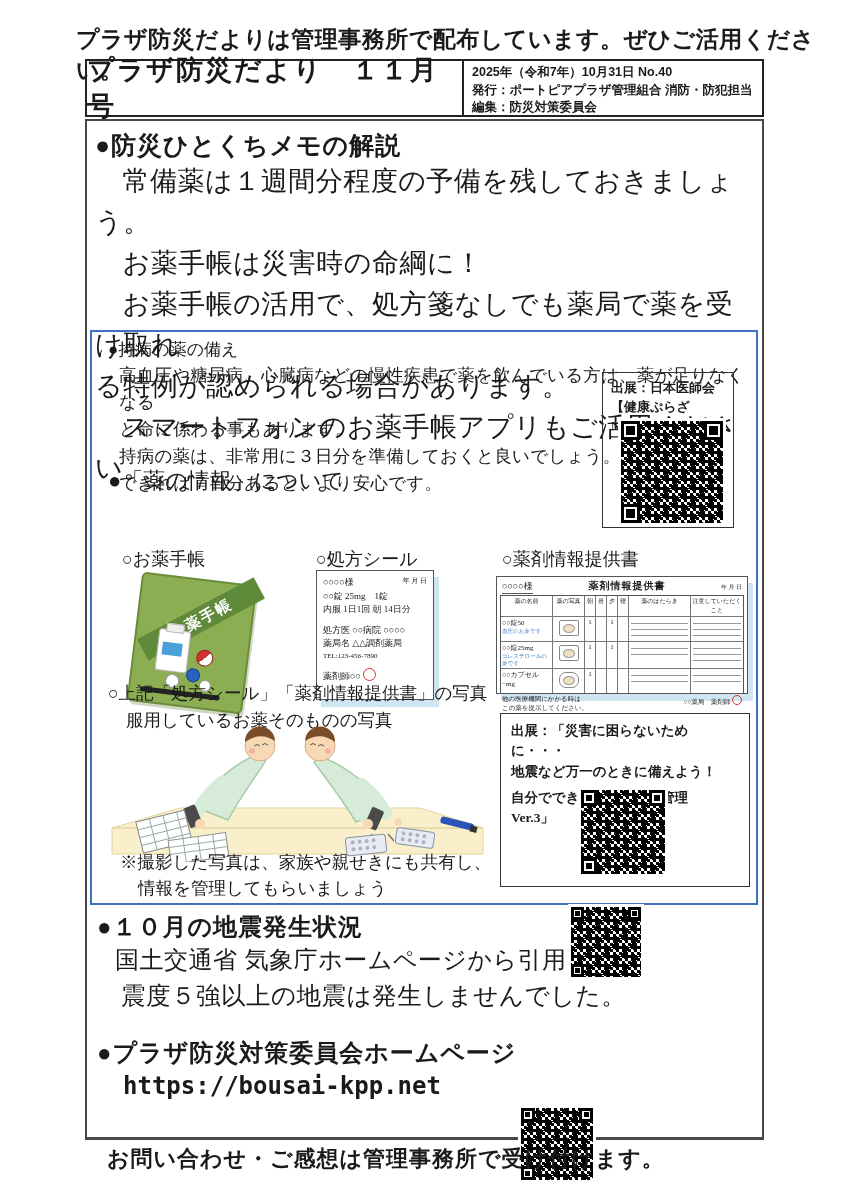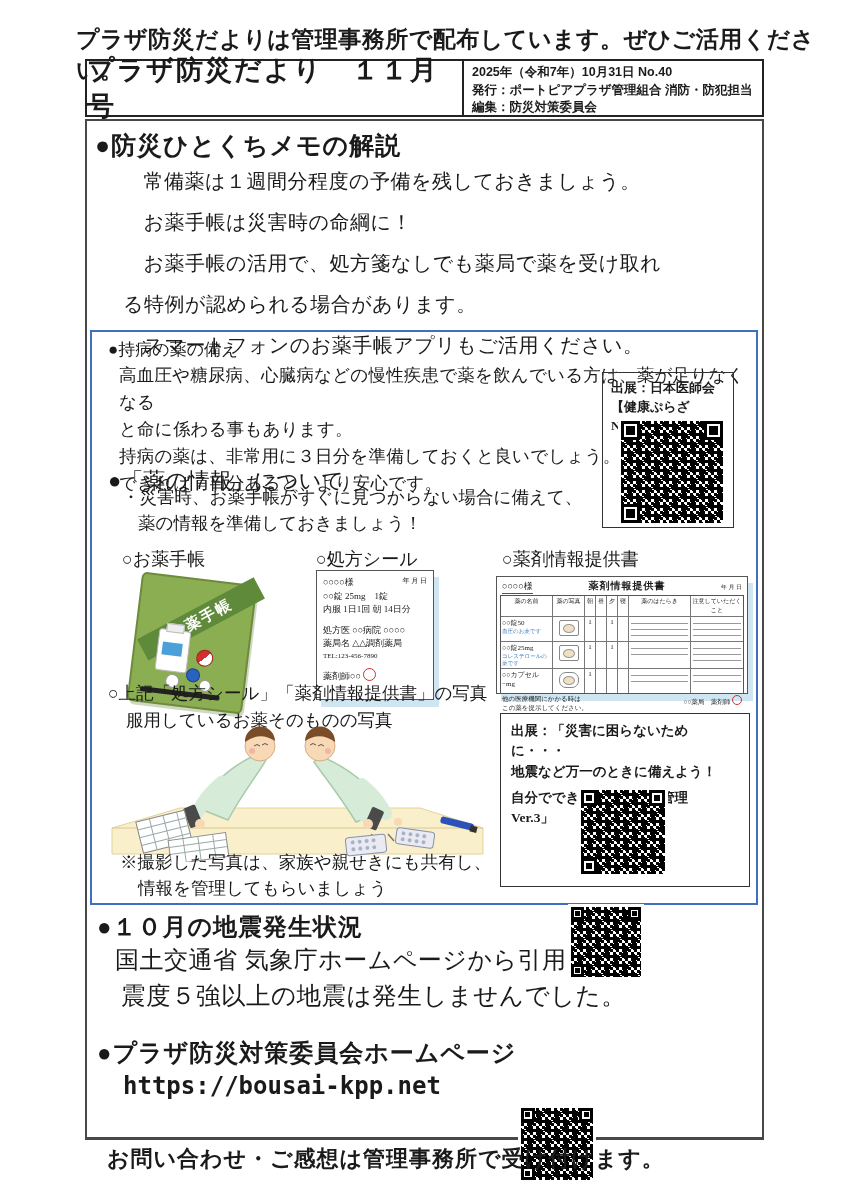--- a/index.html
+++ b/index.html
@@ -12,21 +12,21 @@
   .top-note{left:76px;top:24px;font-size:23px;font-weight:600;letter-spacing:.5px;}
 
   .header-box{left:85px;top:59px;width:679px;height:58px;border:2.5px solid #222;box-sizing:border-box;display:flex;}
   .header-left{width:375px;display:flex;align-items:center;justify-content:center;}
   .header-title{font-size:27px;font-weight:bold;letter-spacing:2px;}
   .header-right{flex:1;border-left:2px solid #222;padding:3px 8px 0 8px;font-size:12.5px;font-weight:bold;line-height:1.4;}
 
   .main-box{left:85px;top:119px;width:679px;height:1021px;border:2px solid #484848;border-bottom-width:3.5px;box-sizing:border-box;}
 
   .memo-heading{left:8px;top:8px;font-size:25px;font-weight:bold;letter-spacing:1px;}
-  .memo-body{left:8px;top:40px;width:664px;font-size:20px;line-height:41px;letter-spacing:.5px;margin-left:28px;}
+  .memo-body{left:8px;top:40px;width:664px;font-size:27px;line-height:41px;letter-spacing:.5px;}
 
   .blue-box{left:3px;top:209px;width:668px;height:575px;border:2px solid #3f6fbf;box-sizing:border-box;}
   .bb-h1{left:16px;top:6px;font-size:17px;}
   .bb-p1{left:27px;top:30px;font-size:17.5px;line-height:27px;letter-spacing:.2px;}
   .jma-box{left:510px;top:40px;width:132px;height:156px;border:1.5px solid #333;box-sizing:border-box;padding:6px 6px 0 8px;}
   .jma-box .t{font-size:13px;font-weight:bold;line-height:1.45;}
   .bb-h2{left:16px;top:134px;font-size:22px;}
   .bb-p2{left:30px;top:152px;font-size:17.5px;line-height:26px;}
   .item-label{top:215px;font-size:18px;}
   .photo-note{left:16px;top:348px;font-size:17.5px;line-height:27px;}
@@ -134,24 +134,20 @@
         <div class="t serif">出展：日本医師会</div>
         <div class="t serif">【健康ぷらざNo.534】</div>
         <div class="qr" style="position:absolute;left:18px;top:48px;width:102px;height:102px;">
             <i class="tl"></i>
             <i class="tr"></i>
             <i class="bl"></i>
           </div>
       </div>
 
       <div class="abs bb-h2 serif">●「薬の情報」について</div>
-      <div class="abs bb-p2 serif">
-        <div>・災害時、お薬手帳がすぐに見つからない場合に備えて、</div>
-        <div style="padding-left:16px;">薬の情報を準備しておきましょう！</div>
-      </div>
 
       <div class="abs item-label serif" style="left:30px;">○お薬手帳</div>
       <div class="abs item-label serif" style="left:224px;">○処方シール</div>
       <div class="abs item-label serif" style="left:410px;">○薬剤情報提供書</div>
 
       <div class="abs booklet">
         <div class="booklet-band">
           <span class="gothic">お薬手帳</span>
         </div>
         <div class="booklet-bottle"></div>

